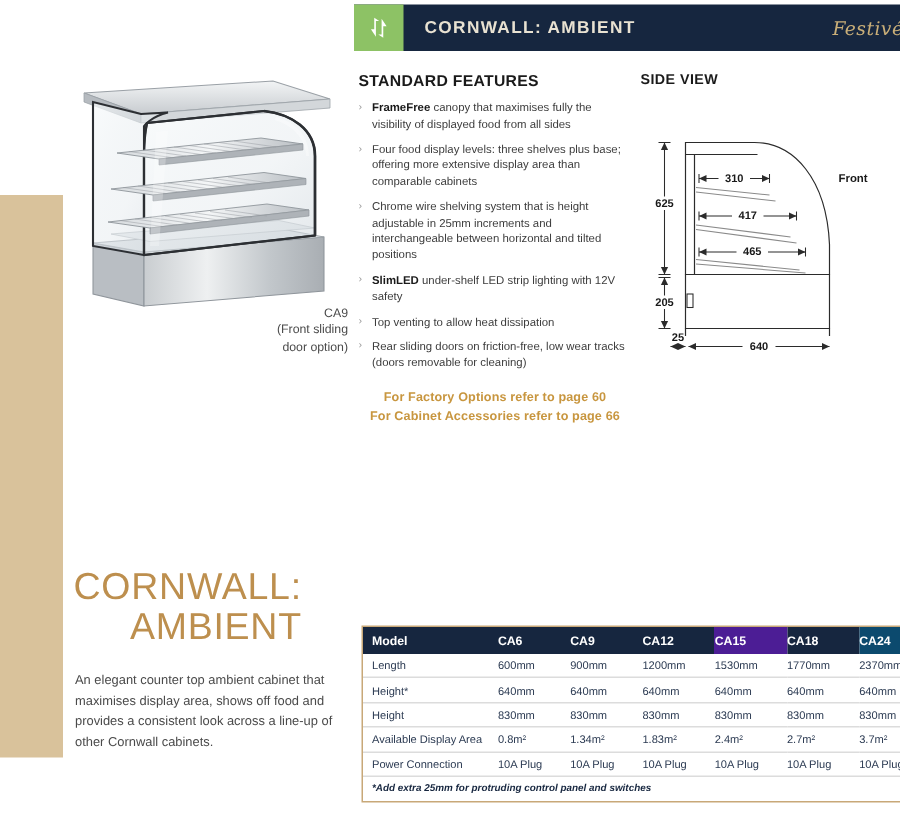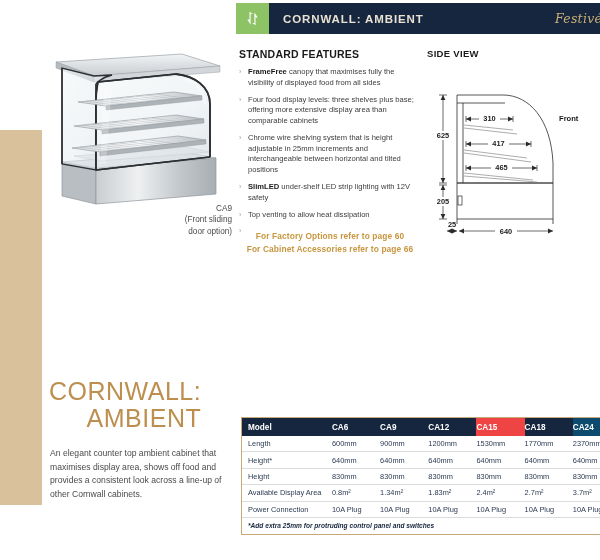--- a/index.html
+++ b/index.html
@@ -288,20 +288,21 @@
       <li class="feat-item">
         <span class="bullet">›</span>
         <b>SlimLED</b><span> under-shelf LED strip lighting with 12V safety</span>
       </li>
       <li class="feat-item">
         <span class="bullet">›</span>
         <span>Top venting to allow heat dissipation</span>
       </li>
       <li class="feat-item">
         <span class="bullet">›</span>
+        <span>Rear sliding doors on friction-free, low wear tracks (doors removable for cleaning)</span>
       </li>
     </ul>
     <div class="refs">
       <div class="ref-line" style="color: rgb(200, 150, 63);">For Factory Options refer to page 60</div>
       <div class="ref-line" style="color: rgb(200, 150, 63);">For Cabinet Accessories refer to page 66</div>
     </div>
   </div>
 
   <div class="sideview">
     <div class="sv-head">SIDE VIEW</div>
@@ -423,21 +424,21 @@
         <col class="cx">
           <col class="cx">
           <col class="cx">
       </colgroup>
       <thead>
         <tr>
           <th style="background: rgb(22, 38, 63);">Model</th>
           <th style="background: rgb(22, 38, 63);">CA6</th>
           <th style="background: rgb(22, 38, 63);">CA9</th>
           <th style="background: rgb(22, 38, 63);">CA12</th>
-          <th style="background: #ef4444;">CA15</th>
+          <th style="background: #4c1d95;">CA15</th>
           <th style="background: rgb(22, 38, 63);">CA18</th>
           <th style="background: #0c4a6e;">CA24</th>
         </tr>
       </thead>
       <tbody>
         <tr>
           <td>Length</td>
           <td>600mm</td>
           <td>900mm</td>
           <td>1200mm</td>

